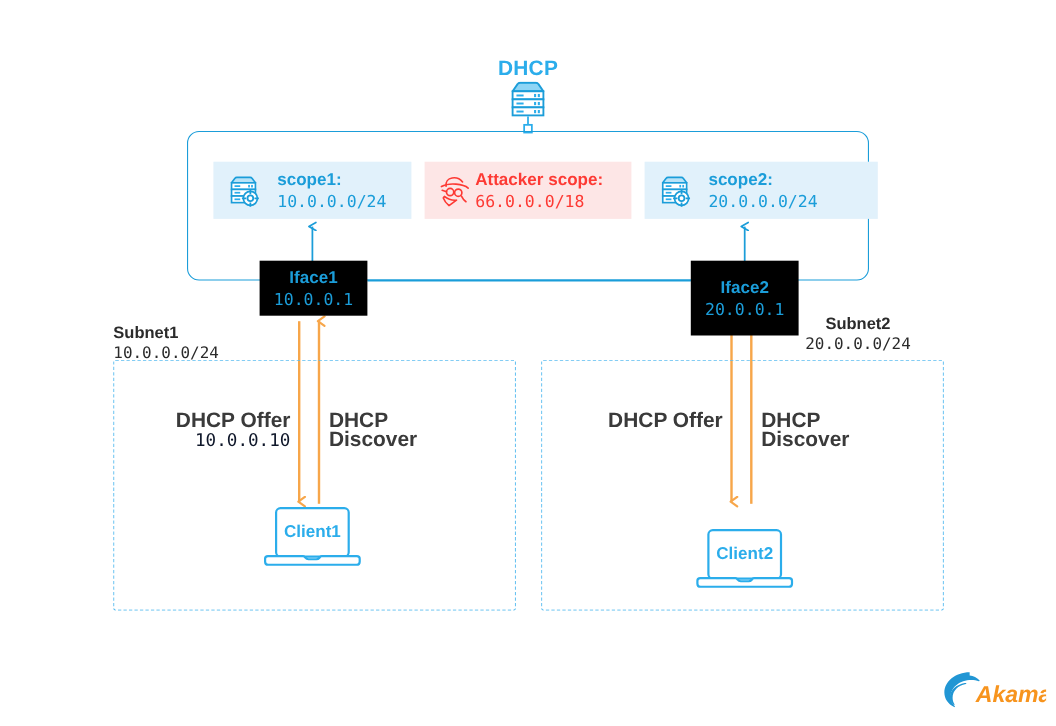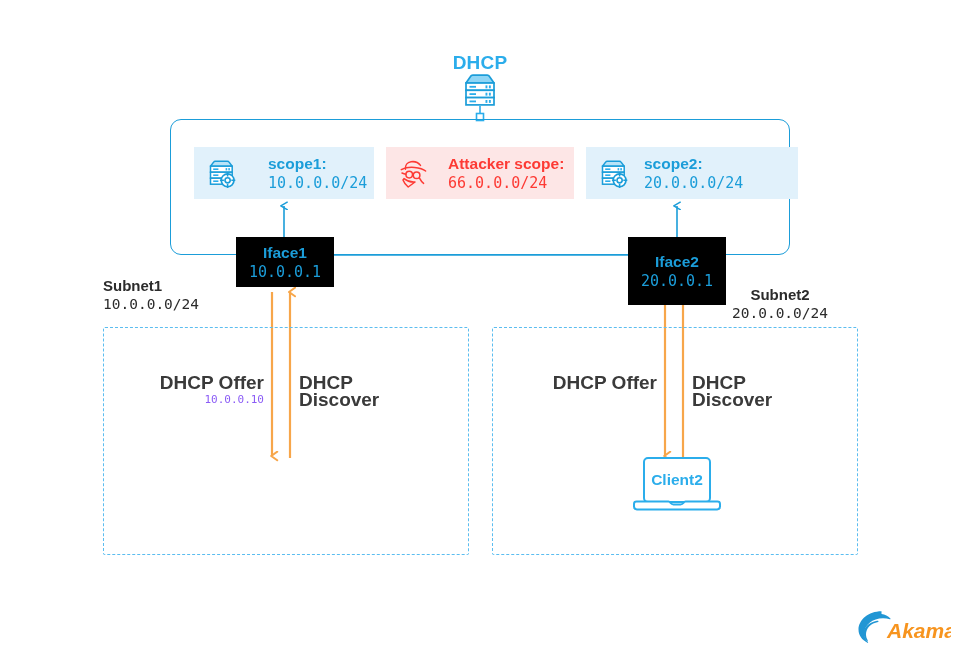--- a/index.html
+++ b/index.html
@@ -77,22 +77,22 @@
   }
   .msg-name {
     font-size: 19px;
     font-weight: bold;
     color: #3a3a3a;
     line-height: 17px;
     white-space: nowrap;
   }
   .msg-addr {
     font-family: "DejaVu Sans Mono", "Liberation Mono", monospace;
-    font-size: 11px;
-    color: #8b5cf6;
+    font-size: 16px;
+    color: #0f172a;
     line-height: 17px;
     white-space: nowrap;
   }
   .client-name {
     font-size: 15.5px;
     font-weight: bold;
     color: #2badeb;
     white-space: nowrap;
   }
 
@@ -175,21 +175,21 @@
       <rect x="30.9" y="11.4" width="1.9" height="2.9" fill="#2badeb"></rect>
       <rect x="27.5" y="18.7" width="1.9" height="2.9" fill="#2badeb"></rect>
       <rect x="30.9" y="18.7" width="1.9" height="2.9" fill="#2badeb"></rect>
       <rect x="27.5" y="26.0" width="1.9" height="2.9" fill="#2badeb"></rect>
       <rect x="30.9" y="26.0" width="1.9" height="2.9" fill="#2badeb"></rect>
     </svg>
   </div>
 
   <div class="abs router-box" style="left:170px; top:119px; width:620px; height:136px;"></div>
 
-  <div class="abs scope-box" style="left:194px; top:147px; width:180px; height:52px; padding-left:28px;">
+  <div class="abs scope-box" style="left:194px; top:147px; width:180px; height:52px; padding-left:12px;">
     <span class="abs" style="left:12px; top:12px;">
       <svg width="30" height="30" viewBox="0 0 30 30">
         <path d="M4.5,7.2 L7.6,3.1 C8,2.5 8.6,2.2 9.3,2.2 L21.4,2.2 C22.1,2.2 22.7,2.5 23.1,3.1 L26.2,7.2 Z" fill="#b9e3f7" stroke="#1b9dd9" stroke-width="1.5" stroke-linejoin="round"></path>
         <rect x="4.5" y="7.2" width="21.7" height="6" fill="#ffffff" stroke="#1b9dd9" stroke-width="1.5"></rect>
         <rect x="4.5" y="13.2" width="21.7" height="6" fill="#ffffff" stroke="#1b9dd9" stroke-width="1.5"></rect>
         <rect x="4.5" y="19.2" width="21.7" height="6" fill="#ffffff" stroke="#1b9dd9" stroke-width="1.5"></rect>
         <rect x="7.2" y="9.4" width="5.2" height="1.6" fill="#2badeb"></rect>
         <rect x="7.2" y="15.4" width="5.2" height="1.6" fill="#2badeb"></rect>
         <rect x="7.2" y="21.4" width="5.2" height="1.6" fill="#2badeb"></rect>
         <rect x="19.6" y="9.1" width="1.6" height="2.3" fill="#2badeb"></rect>
@@ -201,36 +201,36 @@
         <line x1="13.9" y1="21.3" x2="17.9" y2="21.3" stroke="#1b9dd9" stroke-width="1.6"></line>
         <line x1="25.3" y1="21.3" x2="29.3" y2="21.3" stroke="#1b9dd9" stroke-width="1.6"></line>
       </svg>
     </span>
     <div style="margin-left:46px;">
       <div class="scope-title">scope1:</div>
       <div class="scope-addr">10.0.0.0/24</div>
     </div>
   </div>
 
-  <div class="abs scope-box attack" style="left:386px; top:147px; width:188px; height:52px; padding-left:16px;">
+  <div class="abs scope-box attack" style="left:386px; top:147px; width:188px; height:52px; padding-left:0;">
     <span class="abs" style="left:12px; top:13px;">
       <svg width="32" height="28" viewBox="0 0 32 28">
         <path d="M7.5,9.2 C7.0,5.4 9.3,2.4 13.0,1.8 C16.6,1.2 20.3,2.6 22.5,5.4" fill="none" stroke="#fd3a34" stroke-width="1.5" stroke-linecap="round"></path>
         <path d="M3.3,9.6 C6.5,7.8 11.5,7.0 16.5,7.4 C21.4,7.8 25.6,9.2 27.6,11.0" fill="none" stroke="#fd3a34" stroke-width="1.5" stroke-linecap="round"></path>
         <circle cx="11.2" cy="14.6" r="3.3" fill="none" stroke="#fd3a34" stroke-width="1.5"></circle>
         <circle cx="18.6" cy="15.2" r="3.3" fill="none" stroke="#fd3a34" stroke-width="1.5"></circle>
         <line x1="14.4" y1="14.8" x2="15.4" y2="14.9" stroke="#fd3a34" stroke-width="1.5"></line>
         <path d="M4.0,13.0 C4.0,13.0 6.0,13.8 7.9,14.2" fill="none" stroke="#fd3a34" stroke-width="1.5" stroke-linecap="round"></path>
         <path d="M6.0,18.6 C9.0,21.0 13.0,22.4 17.0,22.0 L10.2,27.0 C10.2,27.0 6.4,23.8 5.0,20.0 Z" fill="none" stroke="#fd3a34" stroke-width="1.5" stroke-linejoin="round"></path>
         <path d="M21.5,18.2 C22.6,20.4 24.0,22.2 25.6,23.4" fill="none" stroke="#fd3a34" stroke-width="1.5" stroke-linecap="round"></path>
       </svg>
     </span>
     <div style="margin-left:46px;">
       <div class="scope-title attack">Attacker scope:</div>
-      <div class="scope-addr attack">66.0.0.0/24</div>
+      <div class="scope-addr attack">66.0.0.0/18</div>
     </div>
   </div>
 
   <div class="abs scope-box" style="left:586px; top:147px; width:212px; height:52px; padding-left:12px;">
     <span class="abs" style="left:12px; top:12px;">
       <svg width="30" height="30" viewBox="0 0 30 30">
         <path d="M4.5,7.2 L7.6,3.1 C8,2.5 8.6,2.2 9.3,2.2 L21.4,2.2 C22.1,2.2 22.7,2.5 23.1,3.1 L26.2,7.2 Z" fill="#b9e3f7" stroke="#1b9dd9" stroke-width="1.5" stroke-linejoin="round"></path>
         <rect x="4.5" y="7.2" width="21.7" height="6" fill="#ffffff" stroke="#1b9dd9" stroke-width="1.5"></rect>
         <rect x="4.5" y="13.2" width="21.7" height="6" fill="#ffffff" stroke="#1b9dd9" stroke-width="1.5"></rect>
         <rect x="4.5" y="19.2" width="21.7" height="6" fill="#ffffff" stroke="#1b9dd9" stroke-width="1.5"></rect>
@@ -256,55 +256,62 @@
   <div class="abs iface-box" style="left:236px; top:237px; width:98px; height:50px;">
     <div class="iface-name">Iface1</div>
     <div class="iface-addr">10.0.0.1</div>
   </div>
 
   <div class="abs iface-box" style="left:628px; top:237px; width:98px; height:68px;">
     <div class="iface-name">Iface2</div>
     <div class="iface-addr">20.0.0.1</div>
   </div>
 
-  <div class="abs" style="left:103px; top:276px; text-align:left;">
+  <div class="abs" style="left:103px; top:293px; text-align:left;">
     <div class="subnet-name">Subnet1</div>
     <div class="subnet-addr">10.0.0.0/24</div>
   </div>
 
   <div class="abs subnet-box" style="left:103px; top:327px; width:366px; height:228px;"></div>
 
   <div class="abs" style="left:112px; top:374px; width:152px; text-align:right;">
     <div class="msg-name">DHCP Offer</div>
     <div class="msg-addr">10.0.0.10</div>
   </div>
 
   <div class="abs" style="left:299px; top:374px; text-align:left;">
     <div class="msg-name">DHCP</div>
     <div class="msg-name">Discover</div>
   </div>
 
+  <div class="abs" style="left:238px; top:460px;">
+    <svg width="92" height="56" viewBox="0 0 92 56">
+      <rect x="13" y="2" width="66" height="44" rx="4" ry="4" fill="#ffffff" stroke="#2badeb" stroke-width="2"></rect>
+      <path d="M3,48 C3,46.6 4.2,45.6 5.6,45.6 L37.5,45.6 C38.4,45.6 39.0,46.2 39.6,47.0 C40.3,47.9 41.2,48.4 42.4,48.4 L49.6,48.4 C50.8,48.4 51.7,47.9 52.4,47.0 C53.0,46.2 53.6,45.6 54.5,45.6 L86.4,45.6 C87.8,45.6 89,46.6 89,48 L89,50.6 C89,52.2 87.7,53.4 86.1,53.4 L5.9,53.4 C4.3,53.4 3,52.2 3,50.6 Z" fill="#ffffff" stroke="#2badeb" stroke-width="2" stroke-linejoin="round"></path>
+    </svg>
+    <div class="abs client-name" style="left:0; top:15px; width:92px; text-align:center;">Client1</div>
+  </div>
 
   <div class="abs" style="left:703px; top:285px; width:154px; text-align:center;">
     <div class="subnet-name">Subnet2</div>
     <div class="subnet-addr">20.0.0.0/24</div>
   </div>
 
   <div class="abs subnet-box" style="left:492px; top:327px; width:366px; height:228px;"></div>
 
   <div class="abs" style="left:505px; top:374px; width:152px; text-align:right;">
     <div class="msg-name">DHCP Offer</div>
   </div>
 
   <div class="abs" style="left:692px; top:374px; text-align:left;">
     <div class="msg-name">DHCP</div>
     <div class="msg-name">Discover</div>
   </div>
 
-  <div class="abs" style="left:631px; top:456px;">
+  <div class="abs" style="left:631px; top:480px;">
     <svg width="92" height="56" viewBox="0 0 92 56">
       <rect x="13" y="2" width="66" height="44" rx="4" ry="4" fill="#ffffff" stroke="#2badeb" stroke-width="2"></rect>
       <path d="M3,48 C3,46.6 4.2,45.6 5.6,45.6 L37.5,45.6 C38.4,45.6 39.0,46.2 39.6,47.0 C40.3,47.9 41.2,48.4 42.4,48.4 L49.6,48.4 C50.8,48.4 51.7,47.9 52.4,47.0 C53.0,46.2 53.6,45.6 54.5,45.6 L86.4,45.6 C87.8,45.6 89,46.6 89,48 L89,50.6 C89,52.2 87.7,53.4 86.1,53.4 L5.9,53.4 C4.3,53.4 3,52.2 3,50.6 Z" fill="#ffffff" stroke="#2badeb" stroke-width="2" stroke-linejoin="round"></path>
     </svg>
     <div class="abs client-name" style="left:0; top:15px; width:92px; text-align:center;">Client2</div>
   </div>
 
   <div class="abs" style="left:855px; top:607px;">
     <svg width="96" height="40" viewBox="0 0 96 40">
       <g>

